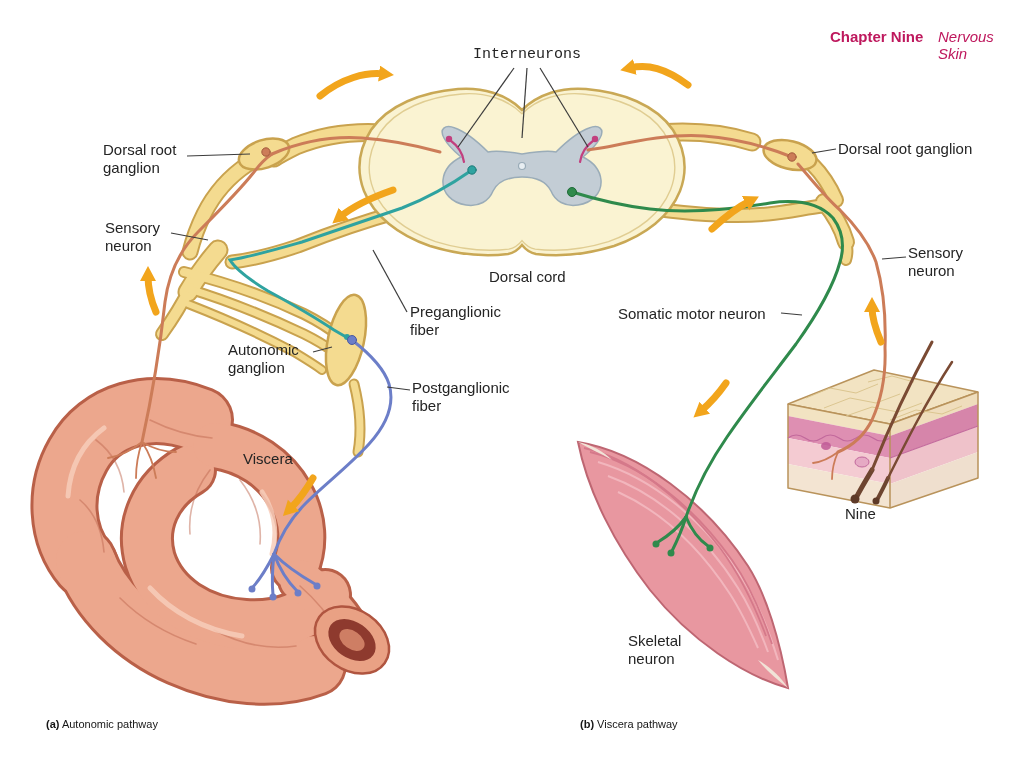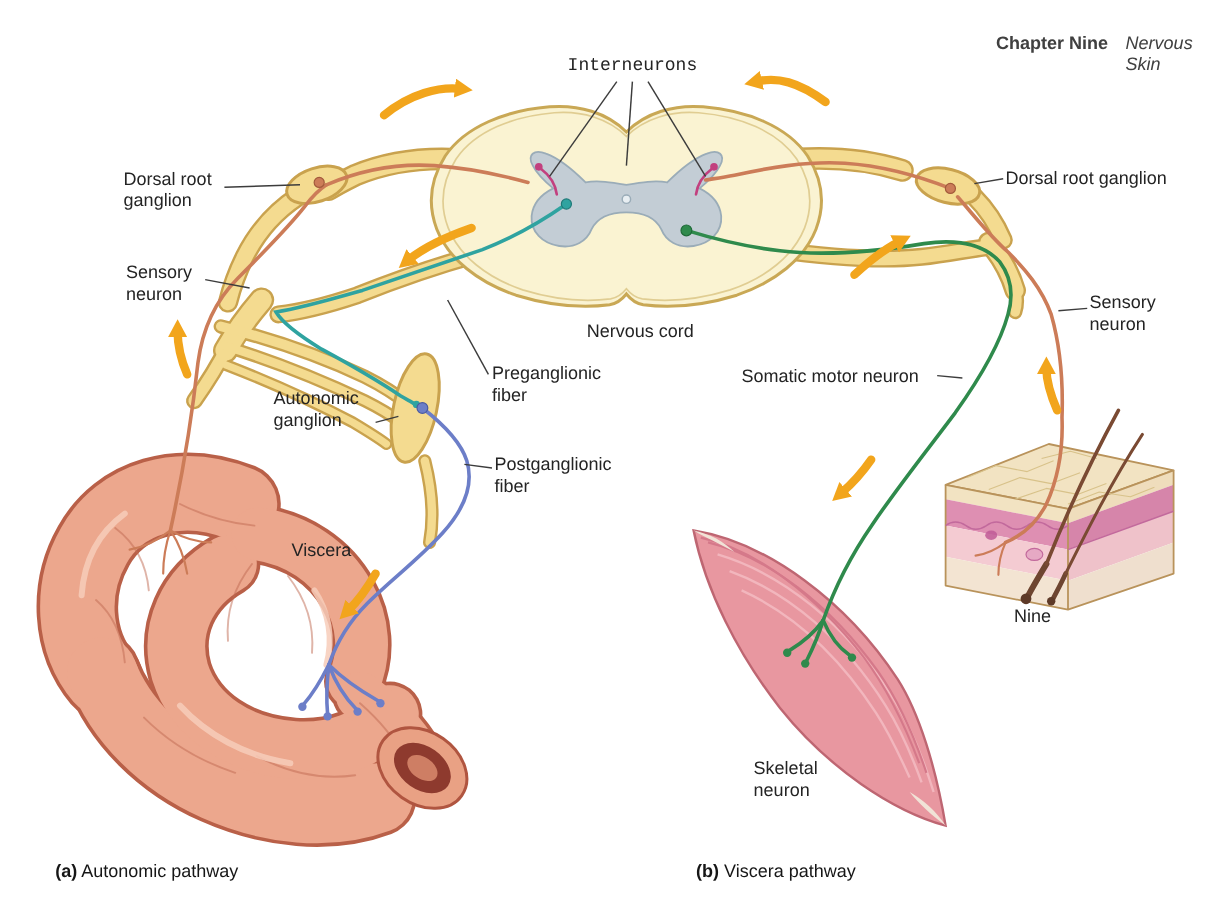--- a/index.html
+++ b/index.html
@@ -1,24 +1,24 @@
 <!DOCTYPE html>
 <html><head>
 <meta charset="utf-8">
 <style>
   html,body{margin:0;padding:0;background:#ffffff;}
   .stage{position:relative;width:1024px;height:767px;background:#ffffff;overflow:hidden;
          font-family:"Liberation Sans",sans-serif;}
   .art{position:absolute;left:0;top:0;}
   .lbl{position:absolute;font-size:15px;line-height:1.18;color:#242424;white-space:pre-line;}
   .center{transform:translateX(-50%);font-family:Liberation Mono, monospace;}
-  .hdr{position:absolute;font-size:15px;color:#404040;}
+  .hdr{position:absolute;font-size:15px;color:#be185d;}
   .hdr-chapter{font-weight:bold;}
   .hdr-section{font-style:italic;}
-  .caption{position:absolute;font-size:15px;color:#161616;white-space:pre;}
+  .caption{position:absolute;font-size:11px;color:#161616;white-space:pre;}
   .caption .pre{font-weight:bold;}
 </style>
 </head>
 <body>
 
 <div class="stage">
 
 <svg class="art" width="1024" height="767" viewBox="0 0 1024 767">
   <defs>
     <marker id="ah" markerUnits="userSpaceOnUse" markerWidth="20" markerHeight="18" refX="5" refY="8" orient="auto">
@@ -286,24 +286,24 @@
 <div class="hdr hdr-section" style="left:938px;top:28px">Nervous Skin</div>
 
 <div class="lbl center" style="left:527px;top:46px">Interneurons</div>
 <div class="lbl" style="left:103px;top:141px">Dorsal root
 ganglion</div>
 <div class="lbl" style="left:105px;top:219px">Sensory
 neuron</div>
 <div class="lbl" style="left:838px;top:140px">Dorsal root ganglion</div>
 <div class="lbl" style="left:908px;top:244px">Sensory
 neuron</div>
-<div class="lbl" style="left:489px;top:268px">Nervous cord</div>
+<div class="lbl" style="left:489px;top:268px">Dorsal cord</div>
 <div class="lbl" style="left:410px;top:303px">Preganglionic
 fiber</div>
-<div class="lbl" style="left:228px;top:324px">Autonomic
+<div class="lbl" style="left:228px;top:341px">Autonomic
 ganglion</div>
 <div class="lbl" style="left:412px;top:379px">Postganglionic
 fiber</div>
 <div class="lbl" style="left:243px;top:450px">Viscera</div>
 <div class="lbl" style="left:618px;top:305px">Somatic motor neuron</div>
 <div class="lbl" style="left:845px;top:505px">Nine</div>
 <div class="lbl" style="left:628px;top:632px">Skeletal
 neuron</div>
 
 <div class="caption" style="left:46px;top:718px"><span class="pre">(a)</span><span> Autonomic pathway</span></div>

